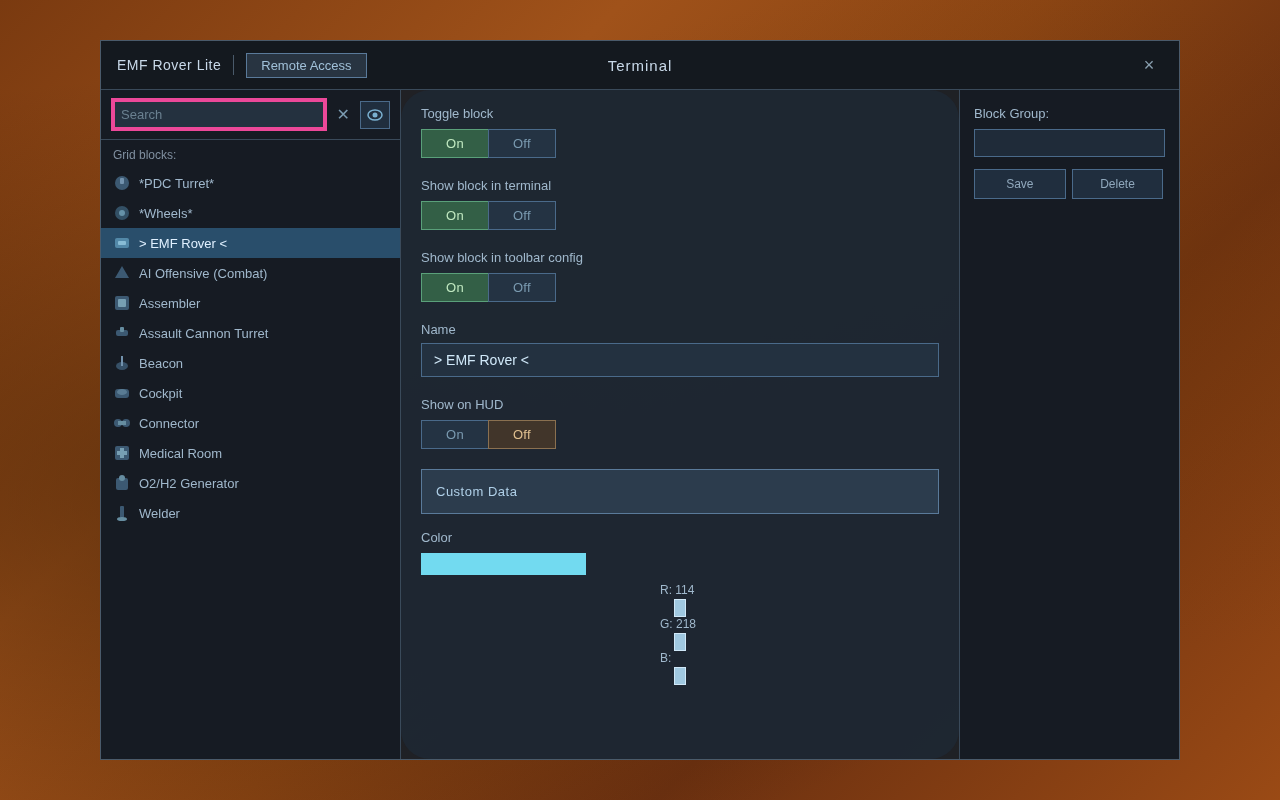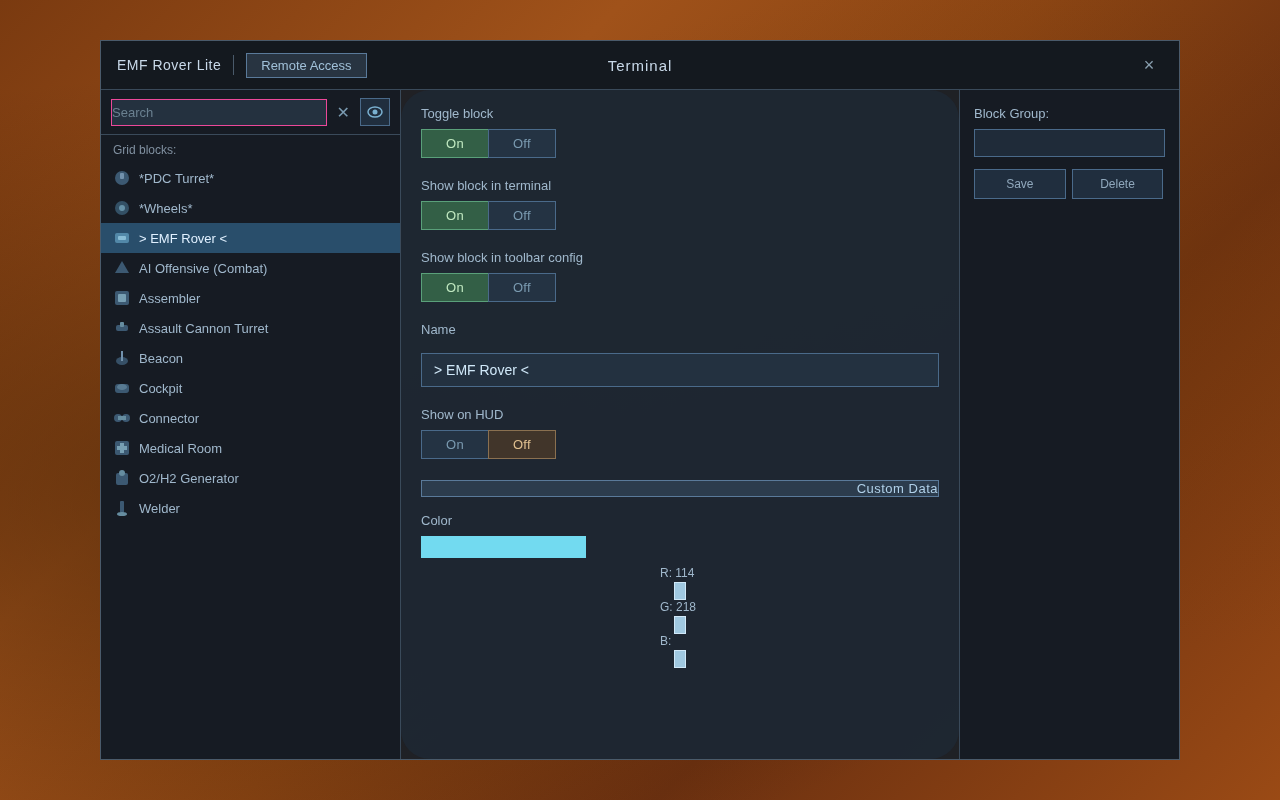--- a/index.html
+++ b/index.html
@@ -121,23 +121,23 @@
     .search-bar {
       display: flex;
       align-items: center;
       padding: 8px 10px;
       border-bottom: 1px solid #3a4a5a;
       gap: 6px;
     }
     .search-input {
       flex: 1;
       background: rgba(40,55,70,0.8);
-      border: 1px solid #ec4899;
+      border: 4px solid #ec4899;
       color: #b0c8e0;
-      padding: 5px 0;
+      padding: 5px 6px;
       font-size: 13px;
       outline: none;
     }
     .search-input::placeholder { color: #6a8090; }
     .search-clear {
       background: none;
       border: none;
       color: #7a9ab0;
       font-size: 16px;
       cursor: pointer;
@@ -228,40 +228,40 @@
     .toggle-btn.active-off {
       background: rgba(80,60,40,0.7);
       color: #e0c090;
       border-color: #8a7050;
     }
     .toggle-btn:first-child { border-right: none; }
     .name-section { margin-bottom: 20px; }
     .name-label {
       color: #a0b8cc;
       font-size: 13px;
-      margin-bottom: 16px;
+      margin-bottom: 6px;
     }
     .name-value {
       background: rgba(40,60,80,0.5);
       border: 1px solid #4a6a8a;
       color: #d0e8f8;
       padding: 8px 12px;
       font-size: 14px;
       width: 100%;
     }
     .custom-data-btn {
       width: 100%;
-      padding: 0;
+      padding: 14px;
       background: rgba(50,70,90,0.7);
       border: 1px solid #5a7a9a;
       color: #b0d0e8;
       font-size: 13px;
       cursor: pointer;
       letter-spacing: 0.5px;
-      text-align: right;
+      text-align: left;
       margin-bottom: 16px;
     }
     .color-section { }
     .color-label {
       color: #a0b8cc;
       font-size: 13px;
       margin-bottom: 8px;
     }
     .color-preview {
       width: 165px;

